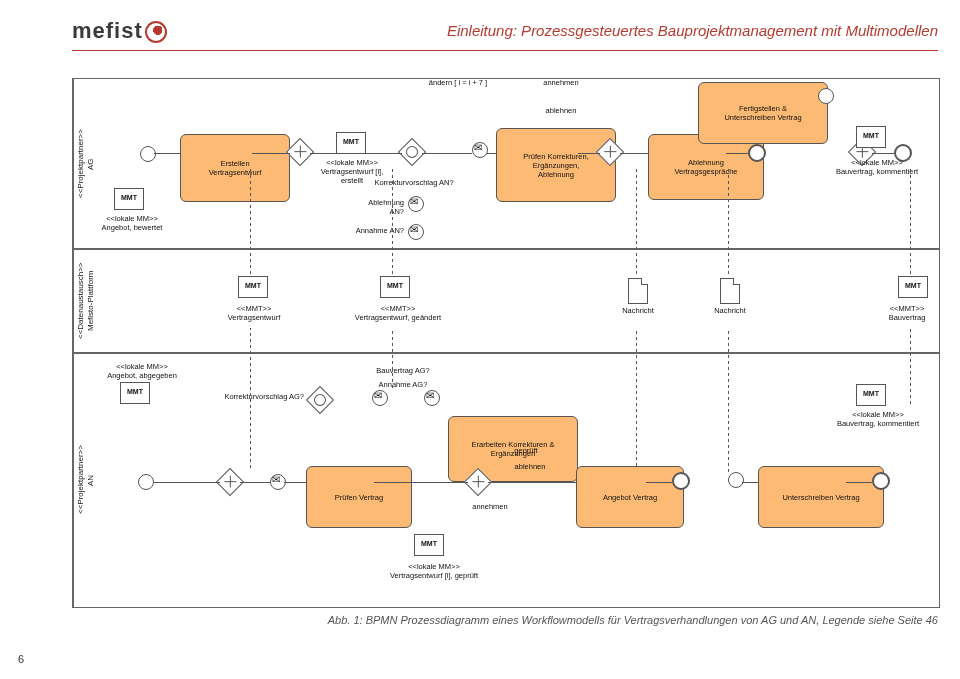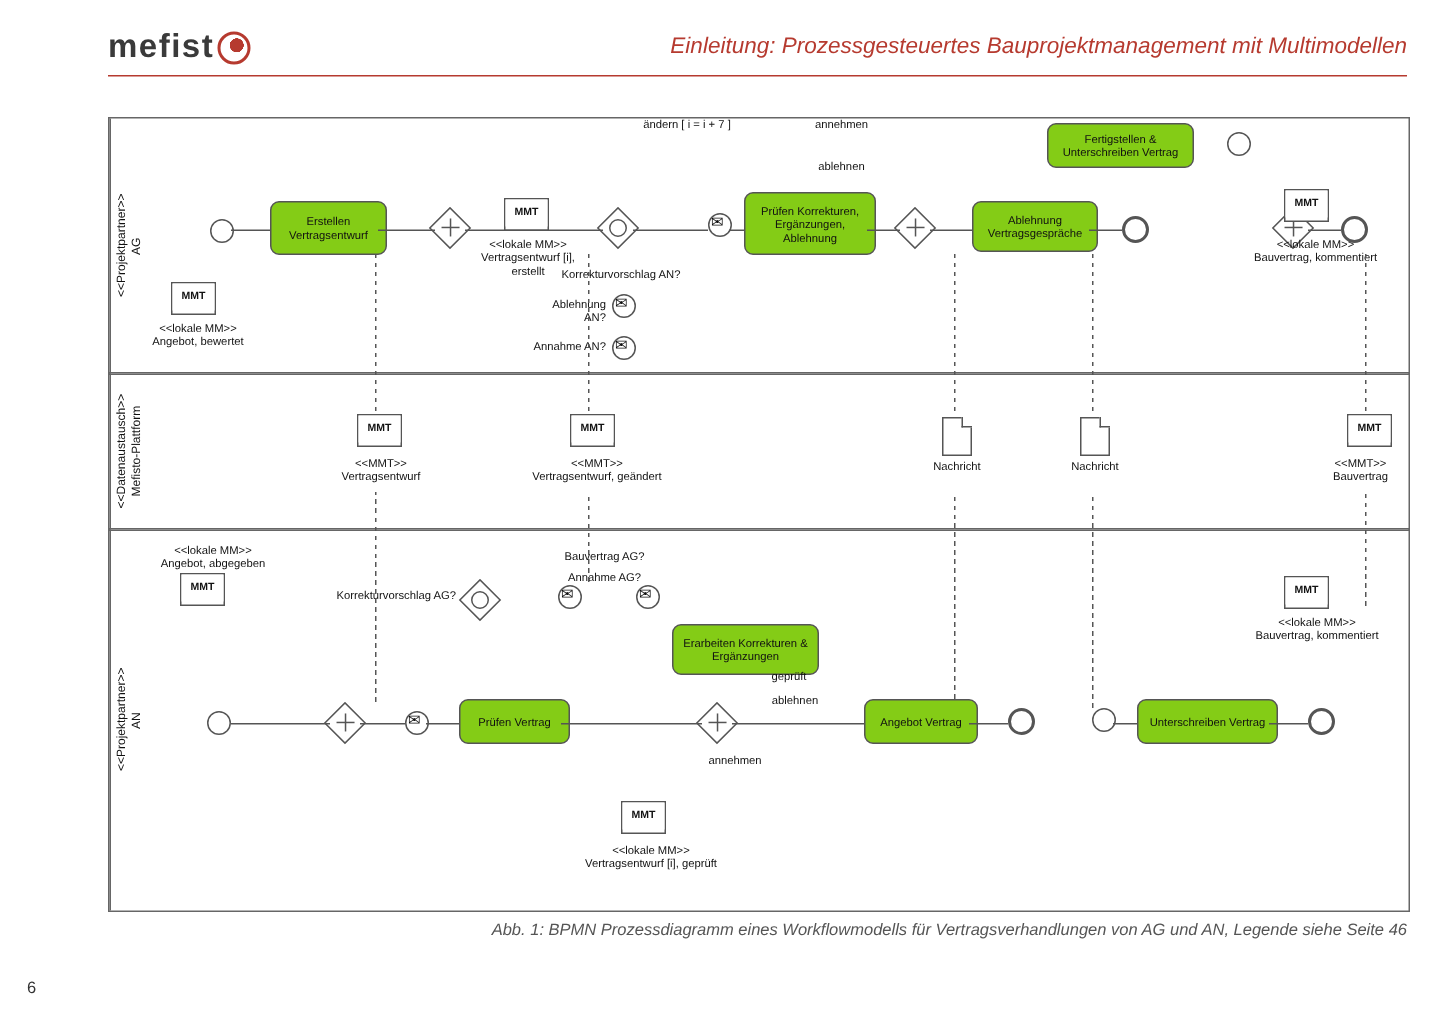--- a/index.html
+++ b/index.html
@@ -9,21 +9,21 @@
   .logo .o{display:inline-block;width:18px;height:18px;border:2px solid #b63a2f;border-radius:50%;vertical-align:middle;margin-left:2px;background:radial-gradient(circle at 60% 40%,#b63a2f 30%,transparent 31%);}
   .hdrline{position:absolute;left:72px;right:22px;top:32px;border-bottom:1px solid #b63a2f;}
   .title{position:absolute;right:22px;top:4px;font-size:15px;color:#b63a2f;font-style:italic;}
   
   .diagram{position:absolute;left:72px;top:78px;width:866px;height:528px;font-size:7.5px;color:#111;}
   .pool{position:absolute;left:0;width:866px;border:1px solid #666;}
   .pool1{top:0;height:170px;}
   .pool2{top:170px;height:104px;}
   .pool3{top:274px;height:254px;}
   .lanehdr{position:absolute;left:0;top:0;bottom:0;width:20px;border-right:1px solid #666;writing-mode:vertical-rl;transform:rotate(180deg);text-align:center;font-size:8px;padding:2px;line-height:10px;}
-  .task{position:absolute;border:1px solid #555;border-radius:6px;background:#84cc16;text-align:center;display:flex;align-items:center;justify-content:center;padding:2px;line-height:9px;}
+  .task{position:absolute;border:1px solid #555;border-radius:6px;background:#fdba74;text-align:center;display:flex;align-items:center;justify-content:center;padding:18px;line-height:9px;}
   .gw{position:absolute;width:18px;height:18px;border:1px solid #555;transform:rotate(45deg);background:#fff;}
   .gw.x::before,.gw.x::after{content:"";position:absolute;left:3px;top:8px;width:12px;height:1px;background:#555;}
   .gw.x::before{transform:rotate(45deg);}  .gw.x::after{transform:rotate(-45deg);}
   .ev{position:absolute;width:14px;height:14px;border:1px solid #555;border-radius:50%;background:#fff;}
   .ev.end{border-width:2px;}
   .ev.msg::after{content:"✉";position:absolute;left:1px;top:-1px;font-size:10px;}
   .ev-gate{position:absolute;width:18px;height:18px;border:1px solid #555;transform:rotate(45deg);background:#fff;}
   .ev-gate::after{content:"";position:absolute;left:3px;top:3px;width:10px;height:10px;border:1px solid #555;border-radius:50%;}
   .dataobj{position:absolute;width:18px;height:24px;border:1px solid #555;background:#fff;}
   .dataobj::after{content:"";position:absolute;right:-1px;top:-1px;width:6px;height:6px;border-left:1px solid #555;border-bottom:1px solid #555;background:#fff;}

